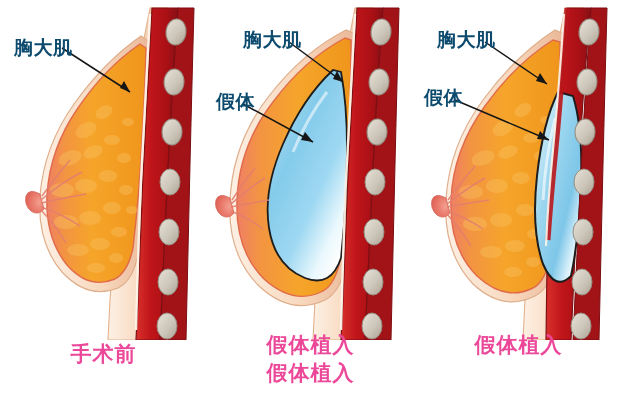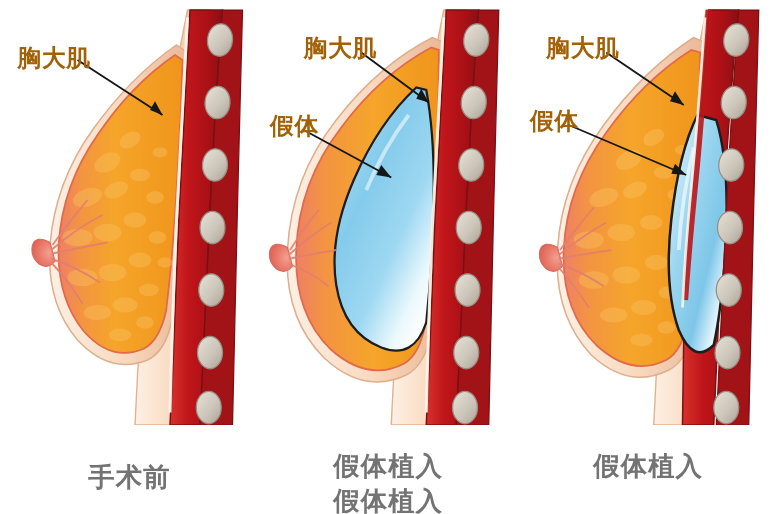--- a/index.html
+++ b/index.html
@@ -46,37 +46,36 @@
     top: 0;
     width: 207px;
     height: 340px;
     pointer-events: none;
   }
   .anno-label {
     position: absolute;
     font-family: Liberation Sans, sans-serif;
     font-size: 19px;
     font-weight: 700;
-    color: #a16207;
+    color: #0c4a6e;
     white-space: nowrap;
     letter-spacing: 0.5px;
     line-height: 1;
   }
   .caption {
     position: absolute;
     left: 0;
     width: 207px;
     text-align: center;
     font-family: "DejaVu Sans", "Liberation Sans", sans-serif;
     font-size: 21px;
     font-weight: 700;
-    color: #737373;
+    color: #ec4899;
     line-height: 1.32;
     letter-spacing: 1px;
-    margin-top: 28px;
   }
   .caption .cap-line { display: block; }
 </style>
 </head>
 <body>
 
 <div id="figure-root">
 
   <div class="panel" id="panel-pre">
 

